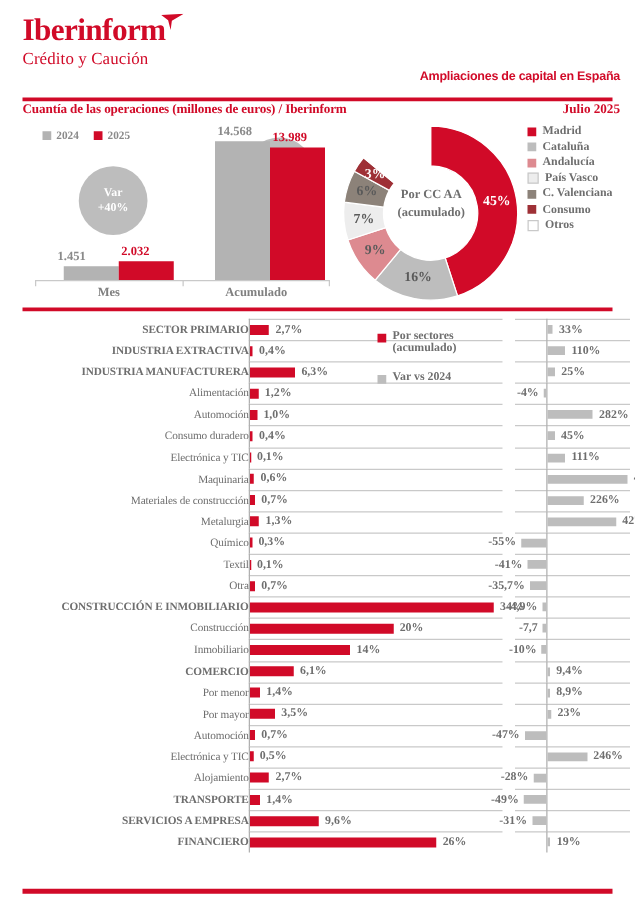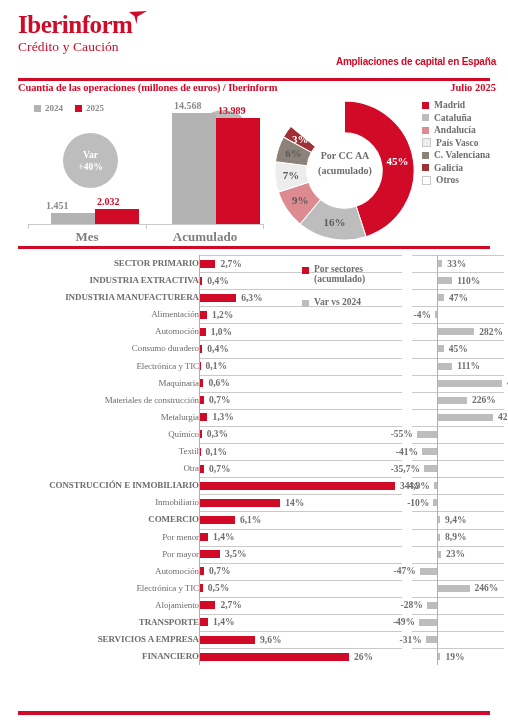--- a/index.html
+++ b/index.html
@@ -65,21 +65,21 @@
   .bar.red{background:#D10A28;}
   .vallabel{
     position:absolute;font-family:"Liberation Serif",serif;font-weight:bold;
     font-size:10px;white-space:nowrap;
   }
   .vallabel.gray{color:#8a8a8a;}
   .vallabel.red{color:#D10A28;}
   .axis-line{position:absolute;background:#c9c9c9;}
   .cat-label{
     position:absolute;font-family:"Liberation Serif",serif;font-weight:bold;
-    font-size:13px;color:#808080;text-align:center;
+    font-size:10px;color:#808080;text-align:center;
   }
 
   
   #donut-wrap{left:272px;top:96px;width:236px;height:150px;}
   #donut{position:absolute;left:0px;top:2px;width:145px;height:145px;}
   .slice-lbl{
     position:absolute;font-family:"Liberation Serif",serif;font-weight:bold;
     font-size:11px;
   }
   .donut-center{
@@ -227,21 +227,21 @@
       <div class="row">
         <i class="sq" style="background: rgb(237, 237, 237); border: 1px solid rgb(201, 201, 201);"></i>
         <span>País Vasco</span>
       </div>
       <div class="row">
         <i class="sq" style="background: rgb(140, 130, 121);"></i>
         <span>C. Valenciana</span>
       </div>
       <div class="row">
         <i class="sq" style="background: rgb(158, 48, 54);"></i>
-        <span>Galicia</span>
+        <span>Consumo</span>
       </div>
       <div class="row">
         <i class="sq" style="background: rgb(255, 255, 255); border: 1px solid rgb(201, 201, 201);"></i>
         <span>Otros</span>
       </div>
     </div>
 </div>
 
 <div class="abs" id="rule-mid"></div>
 <div class="abs" id="table">
@@ -269,21 +269,21 @@
     </div>
     <div class="trow">
       <div class="sepL"></div>
       <div class="sepR"></div>
       <div class="axisL"></div>
       <div class="axisR"></div>
       <div class="tname bold">INDUSTRIA MANUFACTURERA</div>
       <div class="rbar" style="width: 36.1324px;"></div>
       <div class="rbar-lbl" style="left: 241.132px;">6,3%</div>
       <div class="gbar" style="width: 6.04016px;"></div>
-      <div class="gbar-lbl" style="left: 449.04px;">47%</div>
+      <div class="gbar-lbl" style="left: 449.04px;">25%</div>
     </div>
     <div class="trow">
       <div class="sepL"></div>
       <div class="sepR"></div>
       <div class="axisL"></div>
       <div class="axisR"></div>
       <div class="tname">Alimentación</div>
       <div class="rbar" style="width: 6.88235px;"></div>
       <div class="rbar-lbl" style="left: 211.882px;">1,2%</div>
       <div class="gbar-neg" style="width: 2px; left: 435px;"></div>
@@ -397,20 +397,31 @@
       <div class="rbar" style="width: 195px;"></div>
       <div class="rbar-lbl" style="left: 400px;">34%</div>
       <div class="gbar-neg" style="width: 3.19px; left: 433.81px;"></div>
       <div class="gbar-lbl neg" style="right: 78.19px;">-4,9%</div>
     </div>
     <div class="trow">
       <div class="sepL"></div>
       <div class="sepR"></div>
       <div class="axisL"></div>
       <div class="axisR"></div>
+      <div class="tname">Construcción</div>
+      <div class="rbar" style="width: 114.706px;"></div>
+      <div class="rbar-lbl" style="left: 319.706px;">20%</div>
+      <div class="gbar-neg" style="width: 2.82333px; left: 434.177px;"></div>
+      <div class="gbar-lbl neg" style="right: 77.8233px;">-7,7</div>
+    </div>
+    <div class="trow">
+      <div class="sepL"></div>
+      <div class="sepR"></div>
+      <div class="axisL"></div>
+      <div class="axisR"></div>
       <div class="tname">Inmobiliario</div>
       <div class="rbar" style="width: 80.2941px;"></div>
       <div class="rbar-lbl" style="left: 285.294px;">14%</div>
       <div class="gbar-neg" style="width: 3.66667px; left: 433.333px;"></div>
       <div class="gbar-lbl neg" style="right: 78.6667px;">-10%</div>
     </div>
     <div class="trow">
       <div class="sepL"></div>
       <div class="sepR"></div>
       <div class="axisL"></div>

